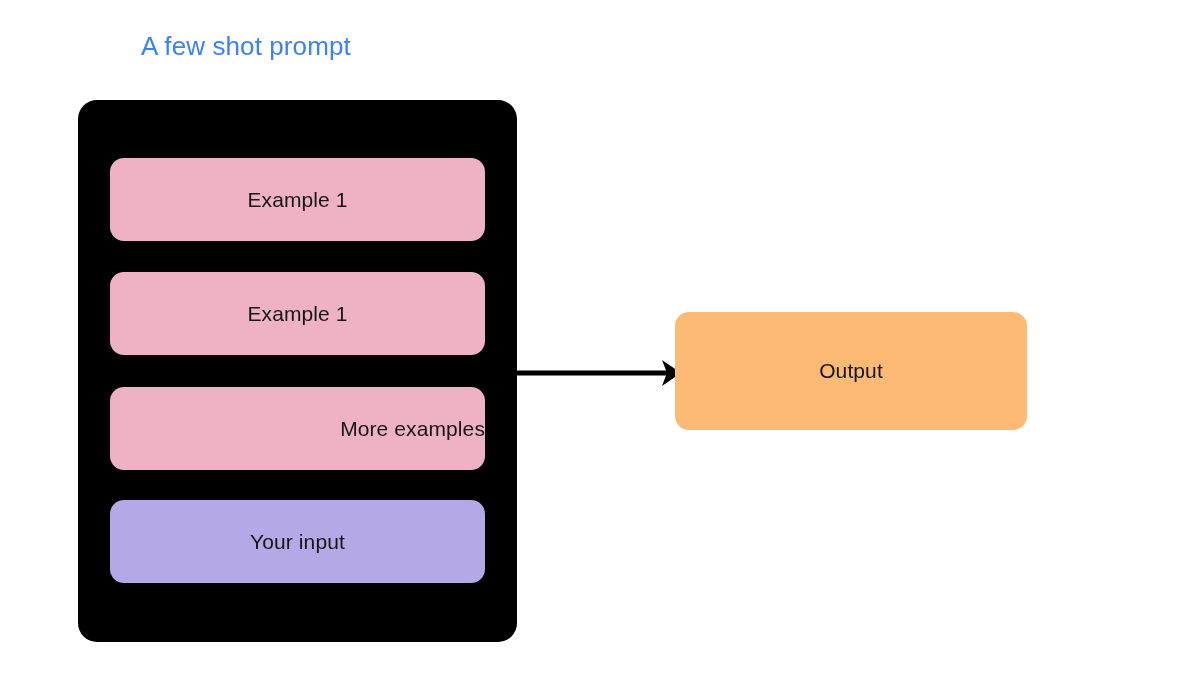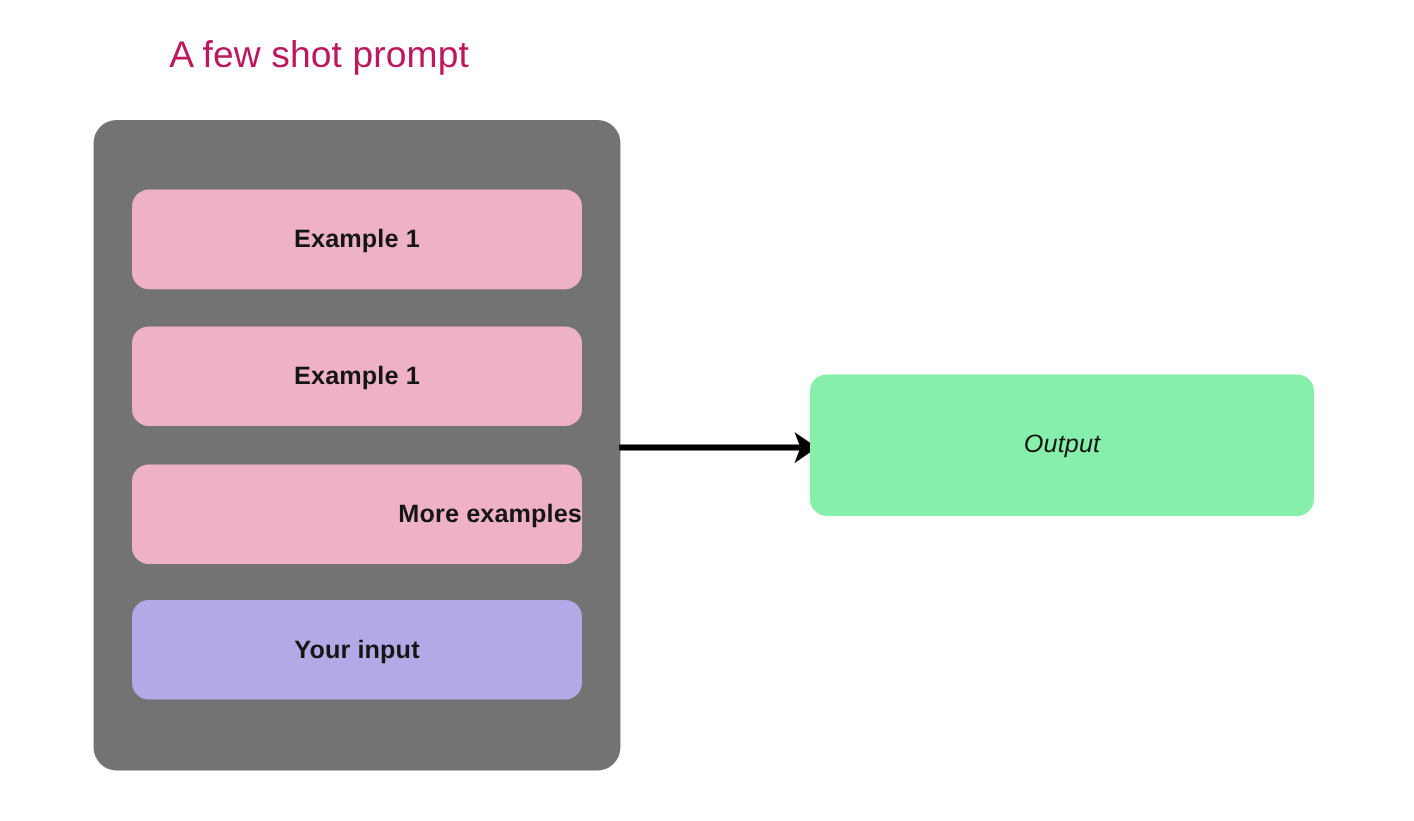--- a/index.html
+++ b/index.html
@@ -18,39 +18,38 @@
     height: 684px;
     background: #ffffff;
     overflow: hidden;
   }
 
   
   .diagram-title {
     position: absolute;
     left: 141px;
     top: 27px;
-    font-size: 31px;
+    font-size: 26px;
     line-height: 38px;
-    color: #be185d;
+    color: #3b82f6;
     letter-spacing: 0.1px;
     white-space: nowrap;
     font-weight: 400;
   }
 
   
   .prompt-container {
     position: absolute;
     left: 78px;
     top: 100px;
     width: 439px;
     height: 542px;
-    background: #737373;
+    background: #000000;
     border-radius: 19px;
     box-sizing: border-box;
-    font-weight: bold;
   }
 
   
   .prompt-block {
     position: absolute;
     left: 32px;
     width: 375px;
     height: 83px;
     border-radius: 14px;
     display: flex;
@@ -81,29 +80,28 @@
     width: 172px;
     height: 42px;
     overflow: visible;
   }
 
   
   .output-box {
     position: absolute;
     left: 675px;
     top: 312px;
-    width: 420px;
+    width: 352px;
     height: 118px;
-    background: #86efac;
+    background: #fdba74;
     border-radius: 14px;
     display: flex;
     align-items: center;
     justify-content: center;
     box-sizing: border-box;
-    font-style: italic;
   }
   .output-box .block-label {
     font-size: 21px;
     line-height: 26px;
     color: #151515;
     letter-spacing: 0.1px;
     white-space: nowrap;
   }
 </style>
 </head>

